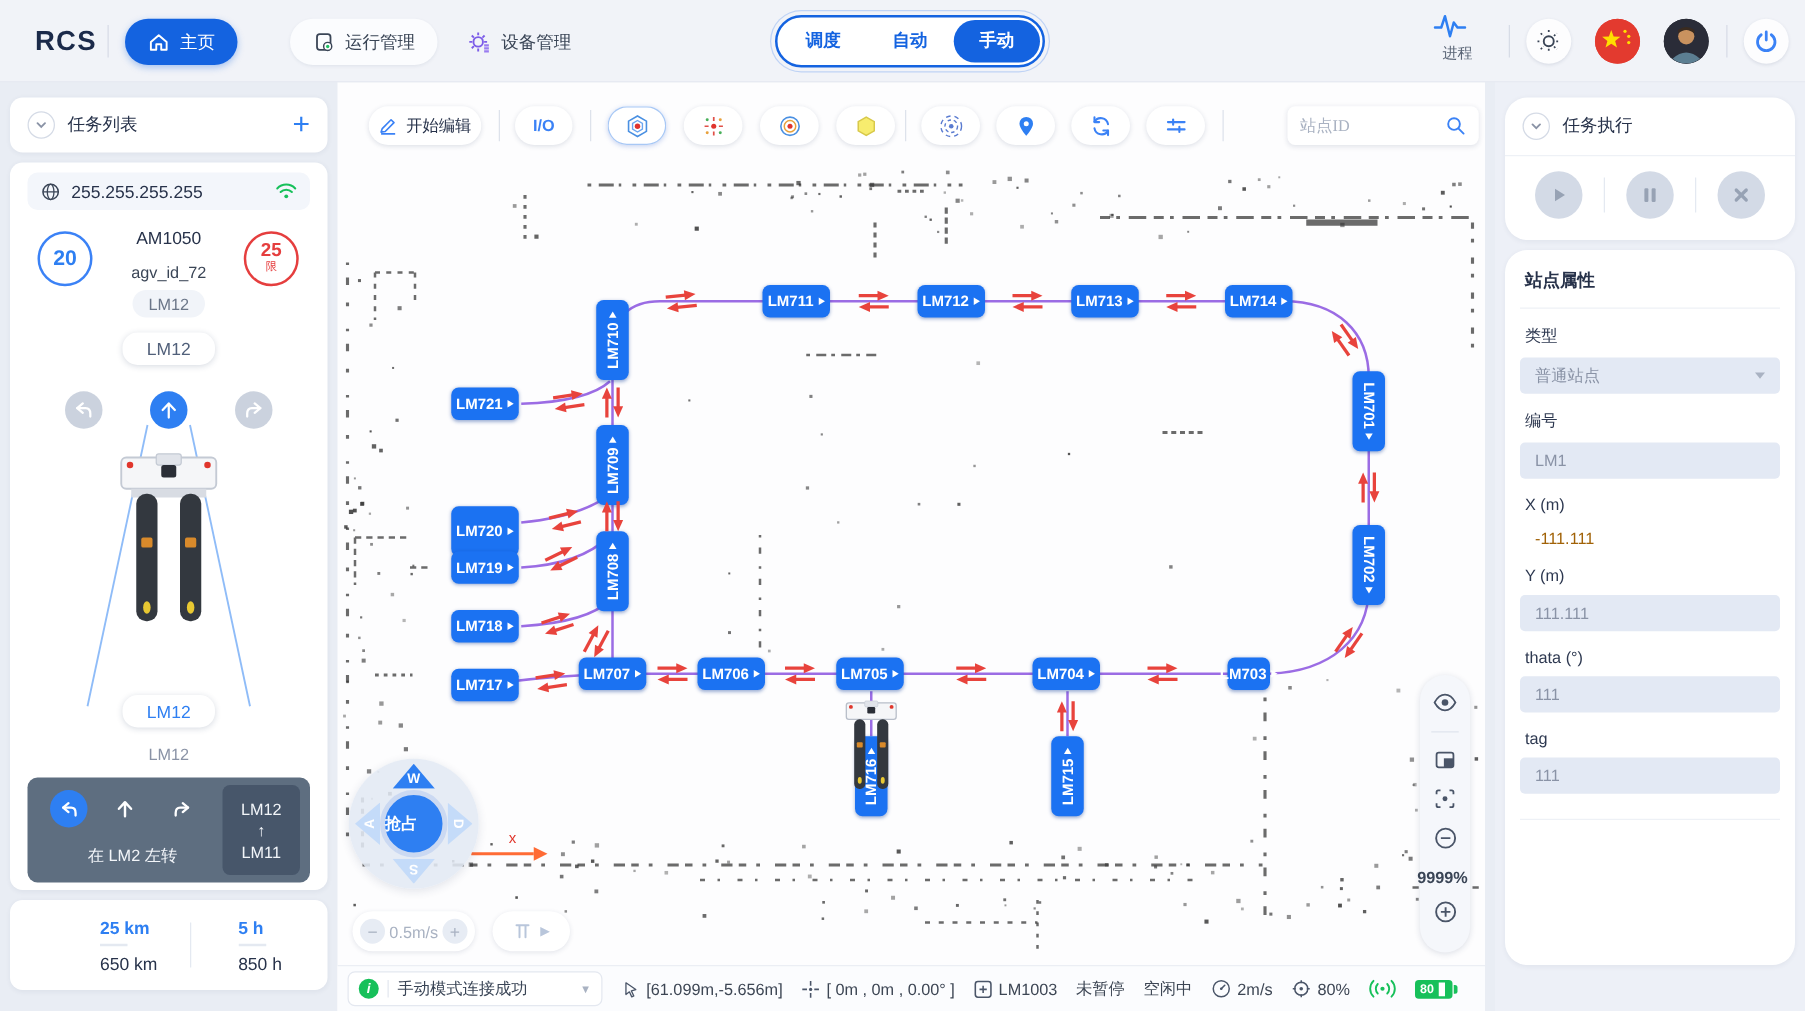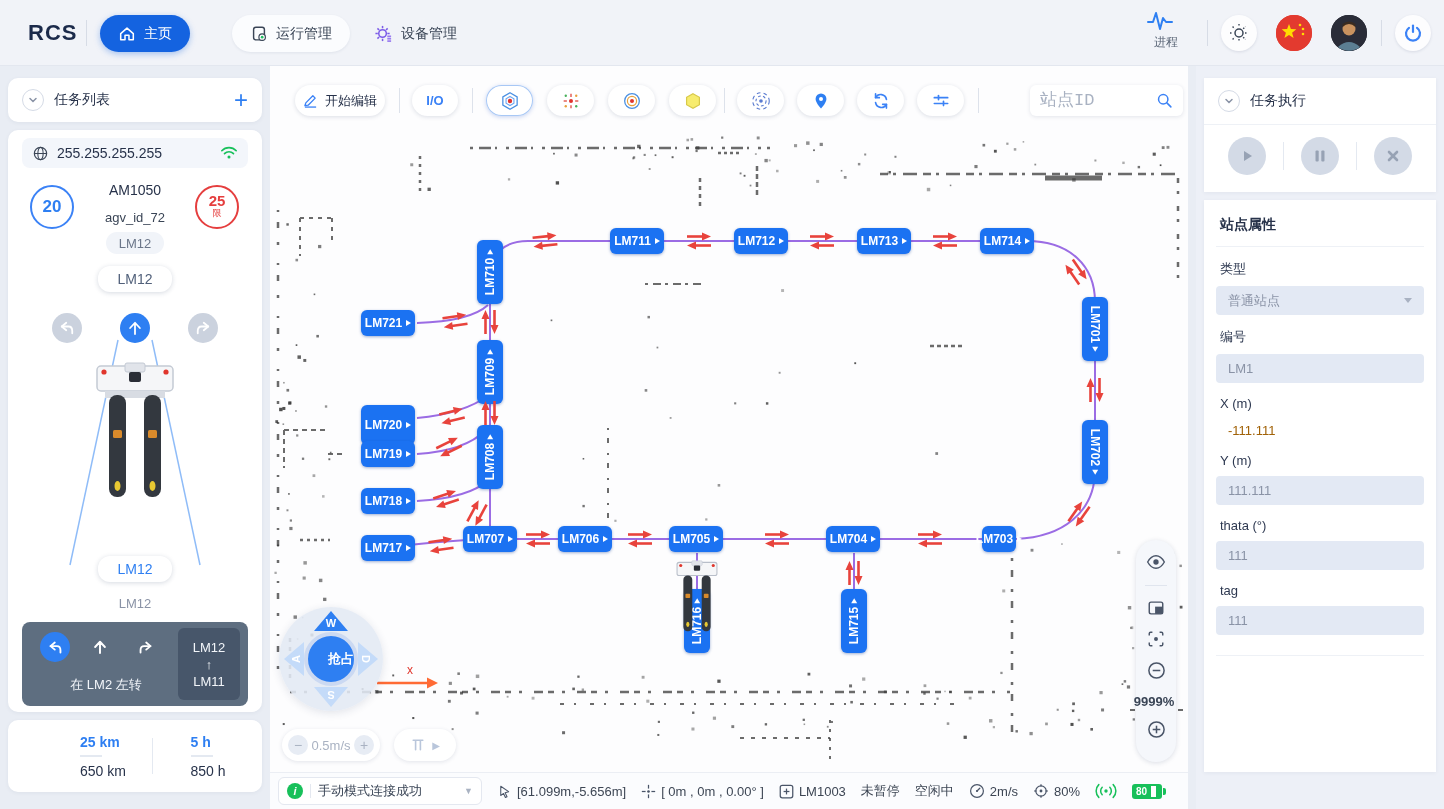--- a/index.html
+++ b/index.html
@@ -54,27 +54,27 @@
 .map-layer{position:absolute;left:270px;top:70px;width:918px;height:739px}
 .station{position:absolute;background:#1B72F2;border-radius:6px;box-shadow:0 1px 3px rgba(15,60,150,.4);display:flex;align-items:center;justify-content:center;color:#fff;font-size:12px;font-weight:bold;cursor:pointer}
 .st-inner{display:flex;align-items:center;gap:4px;white-space:nowrap}
 .tri{width:0;height:0;border-left:5px solid #fff;border-top:3.5px solid transparent;border-bottom:3.5px solid transparent;display:inline-block}
 .apair{position:absolute;width:26px;height:18px}
 
 .tbar-pill{position:absolute;top:85px;height:31px;background:#fff;border-radius:16px;box-shadow:0 1px 4px rgba(30,50,90,.15);display:flex;align-items:center;justify-content:center;cursor:pointer}
 .tbar-div{position:absolute;top:88px;width:1px;height:25px;background:#DDE2EB}
 .tbar-pill.sel{box-shadow:0 1px 4px rgba(30,80,200,.25),0 0 0 1px #A8C8F5 inset}
 .searchbox{position:absolute;left:1030px;top:85px;width:153px;height:31px;background:#fff;border-radius:6px;box-shadow:0 1px 4px rgba(30,50,90,.12);display:flex;align-items:center;padding:0 10px;gap:8px}
-.searchbox input{border:none;outline:none;flex:1;font-size:17px;color:#3A4556;font-family:Liberation Mono, monospace;background:transparent;min-width:0}
+.searchbox input{border:none;outline:none;flex:1;font-size:13px;color:#3A4556;font-family:Liberation Serif, serif;background:transparent;min-width:0}
 .searchbox input::placeholder{color:#A9B2C2}
 
 .joy{position:absolute;left:279px;top:607px;width:104px;height:104px;border-radius:50%;background:rgba(226,233,244,.88);box-shadow:0 2px 8px rgba(30,50,90,.12)}
 .joy .key{position:absolute;width:34px;height:20px;clip-path:polygon(50% 0,100% 100%,0 100%);background:#C4DBF9;display:flex;align-items:flex-end;justify-content:center;color:#fff;font-size:11px;font-weight:bold}
 .joy .key.on{background:#2E7FF2}
-.joycenter{position:absolute;left:25px;top:25px;width:54px;height:54px;border-radius:50%;background:#2E7FF2;border:4px solid #CBD9F2;display:flex;align-items:center;justify-content:flex-end;color:#fff;font-size:13px;font-weight:bold;cursor:pointer}
+.joycenter{position:absolute;left:25px;top:25px;width:54px;height:54px;border-radius:50%;background:#2E7FF2;border:4px solid #CBD9F2;display:flex;align-items:center;justify-content:flex-start;color:#fff;font-size:13px;font-weight:bold;cursor:pointer}
 .speedpill{position:absolute;left:282px;top:729px;width:98px;height:32px;background:#fff;border-radius:16px;box-shadow:0 1px 4px rgba(30,50,90,.12);display:flex;align-items:center;justify-content:space-between;padding:0 6px}
 .sp-btn{width:20px;height:20px;border-radius:50%;background:#E7ECF4;color:#A9B2C2;display:flex;align-items:center;justify-content:center;font-size:14px;cursor:pointer}
 .speedpill .v{font-size:13px;color:#A9B2C2}
 .forkpill{position:absolute;left:394px;top:729px;width:62px;height:32px;background:#fff;border-radius:16px;box-shadow:0 1px 4px rgba(30,50,90,.12);display:flex;align-items:center;justify-content:center;gap:6px;cursor:pointer;color:#B9C6DB}
 
 .mapctl{position:absolute;left:1136px;top:540px;width:40px;height:222px;background:#F5F7FB;border-radius:20px;box-shadow:0 1px 5px rgba(30,50,90,.15);display:flex;flex-direction:column;align-items:center;padding:12px 0;gap:13px}
 .mapctl .ic{cursor:pointer;display:flex}
 .mapctl .dv{width:22px;height:1px;background:#E0E5EE}
 .zoomtxt{position:absolute;left:1124px;top:694px;width:60px;text-align:center;font-size:13px;color:#3A4556;font-weight:bold}
 
@@ -83,21 +83,21 @@
 .info-ic{width:16px;height:16px;border-radius:50%;background:#17C05A;color:#fff;font-size:11px;font-weight:bold;display:flex;align-items:center;justify-content:center;font-style:italic}
 .msg-div{width:1px;height:14px;background:#E4E8F0}
 .msg-text{flex:1;font-size:13px;color:#3A4556;white-space:nowrap}
 .caret{color:#A9B2C2;font-size:9px}
 .sb-item{display:flex;align-items:center;gap:5px;margin-left:15px;white-space:nowrap}
 .battery{width:30px;height:15px;background:#17C05A;border-radius:3px;position:relative;color:#fff;font-size:10px;font-weight:bold;display:flex;align-items:center;padding-left:4px}
 .battery .seg{position:absolute;right:6px;top:2px;width:5px;height:11px;background:#fff}
 .battery:after{content:"";position:absolute;right:-4px;top:4px;width:3px;height:7px;background:#17C05A;border-radius:0 2px 2px 0}
 
 .rbg{position:absolute;left:1196px;top:66px;width:248px;height:743px;background:#EDF0F7}
-.rpanel{position:absolute;background:#fff;border-radius:0;box-shadow:0 1px 4px rgba(30,50,90,.06)}
+.rpanel{position:absolute;background:#fff;border-radius:18px;box-shadow:0 1px 4px rgba(30,50,90,.06)}
 .rp1{left:1204px;top:78px;width:232px;height:114px}
 .rp1 .hd{display:flex;align-items:center;gap:10px;padding:12px 14px;font-size:14px;color:#27324A}
 .rp1 .dv{height:1px;background:#EEF1F6;margin:0 0}
 .execrow{display:flex;align-items:center;justify-content:center;gap:0;margin-top:12px}
 .execbtn{width:38px;height:38px;border-radius:50%;background:#D3DAE6;display:flex;align-items:center;justify-content:center;cursor:pointer;color:#98A3B6}
 .execdiv{width:1px;height:28px;background:#E4E9F1;margin:0 17px}
 .rp2{left:1204px;top:200px;width:232px;height:572px;padding:14px 12px}
 .rp2 .title{font-size:14px;font-weight:bold;color:#27324A;padding:2px 4px 12px}
 .rp2 .tdv{height:1px;background:#EEF1F6;margin-bottom:6px}
 .fld-label{font-size:13px;color:#2D3850;margin:13px 4px 8px}
@@ -149,20 +149,25 @@
           <g stroke="#9A7CF0" stroke-width="1.8">
             <line x1="14" y1="13" x2="18" y2="13"></line>
             <line x1="14" y1="15.5" x2="18" y2="15.5"></line>
             <line x1="14" y1="18" x2="18" y2="18"></line>
           </g>
         </svg>
       </span>
     <span>设备管理</span>
   </div>
 
+  <div class="tabs">
+    <div class="tab">调度</div>
+    <div class="tab">自动</div>
+    <div class="tab active">手动</div>
+  </div>
 
   <div class="proc">
     <svg width="28" height="22" viewBox="0 0 28 22">
         <polyline points="2,12 7,12 10,3 14,19 17,8 20,12 26,12" stroke="#2E7FF2" stroke-width="2" fill="none" stroke-linejoin="round" stroke-linecap="round"></polyline>
       </svg>
     <div class="lbl">进程</div>
   </div>
   <div class="hdiv" style="left:1207px"></div>
   <div class="hicon white" style="left:1221px">
     <svg width="20" height="20" viewBox="0 0 20 20">

